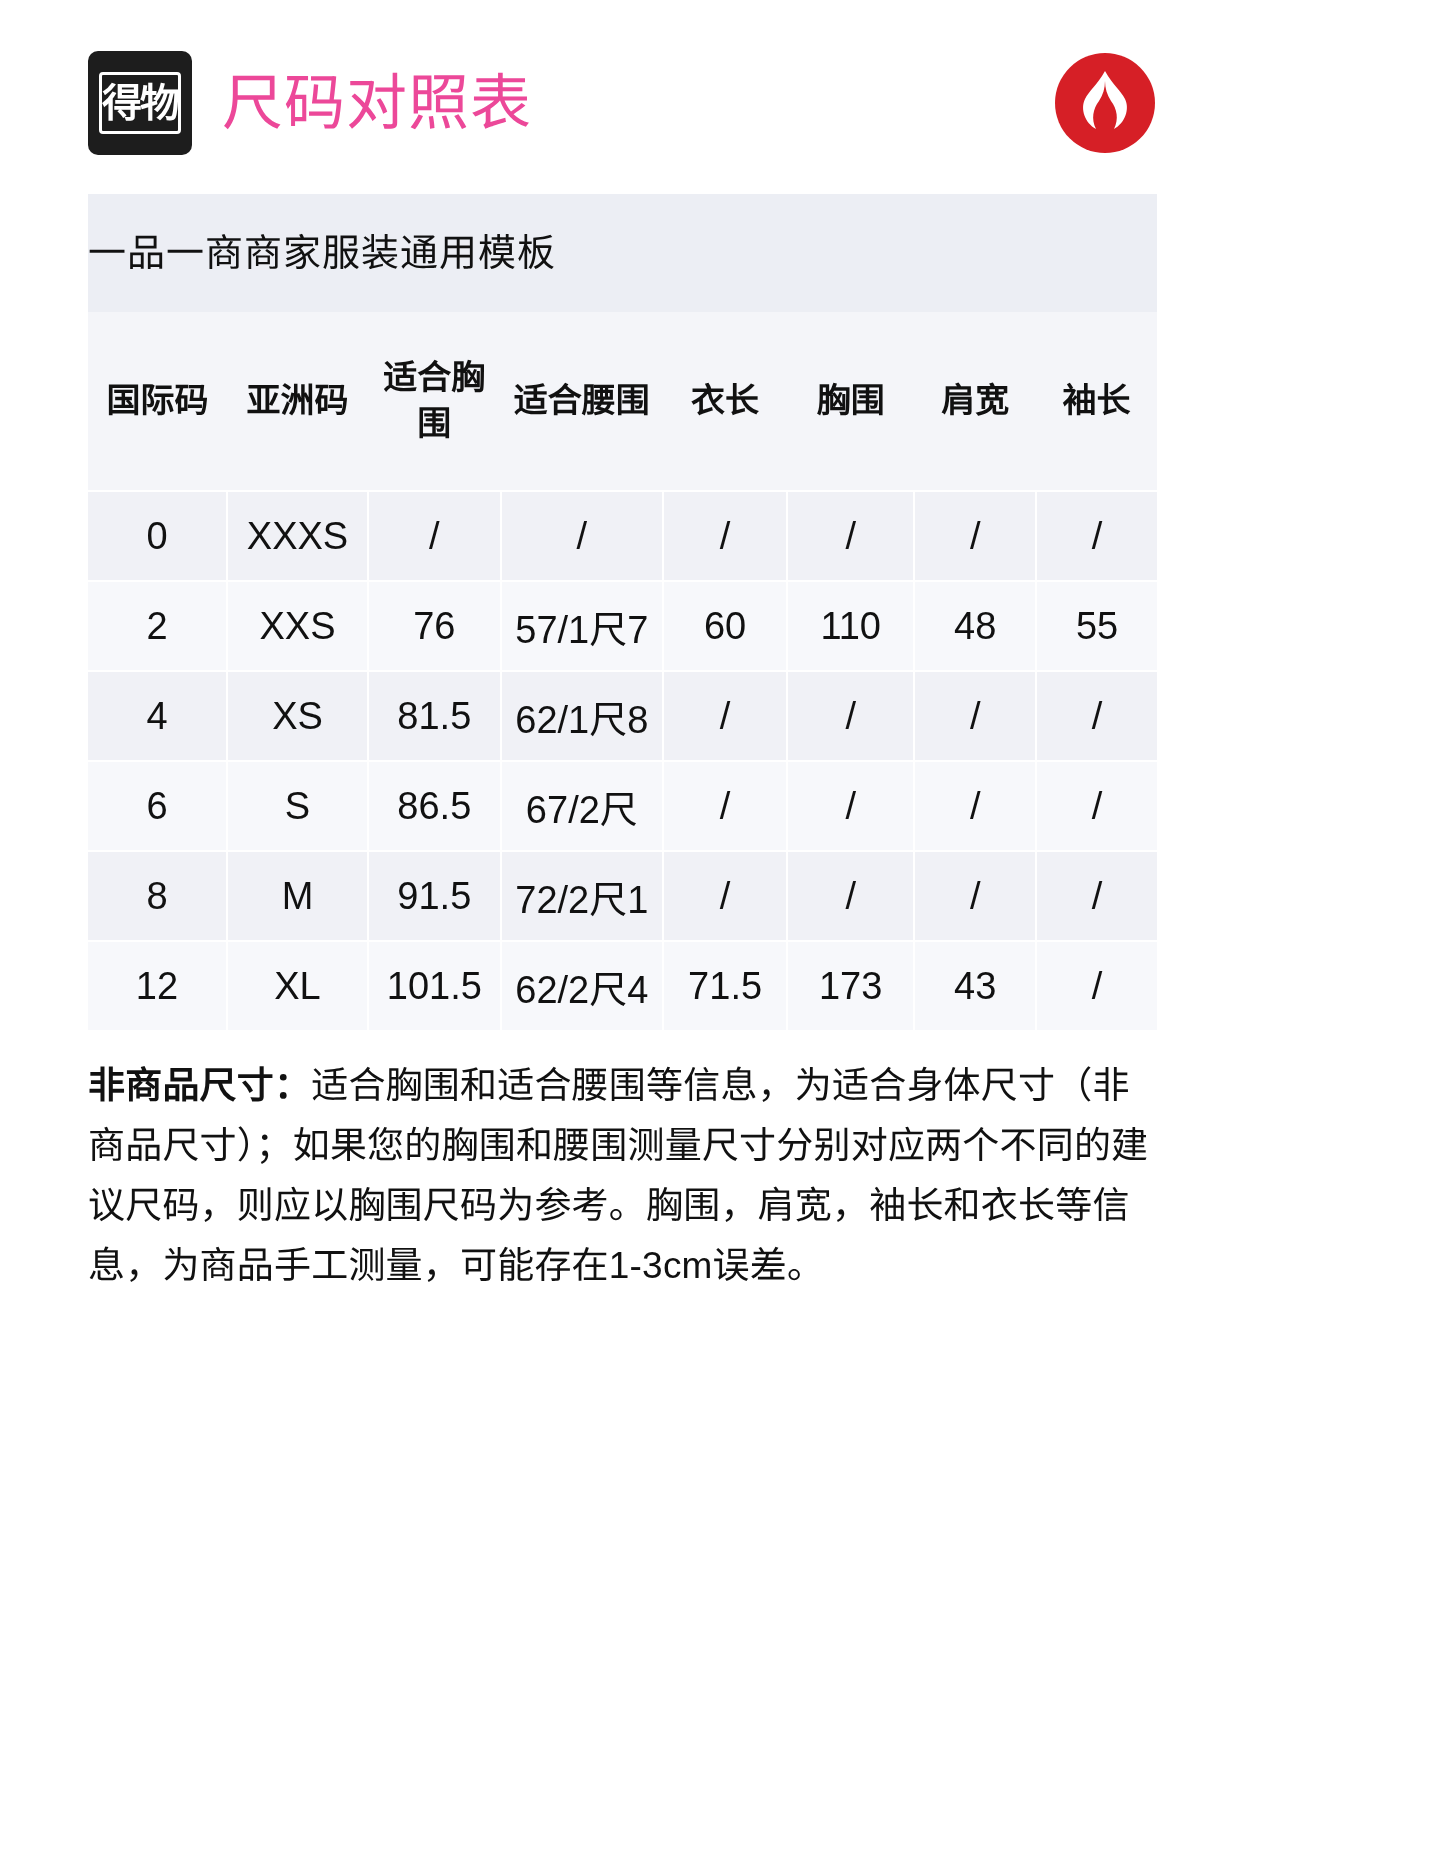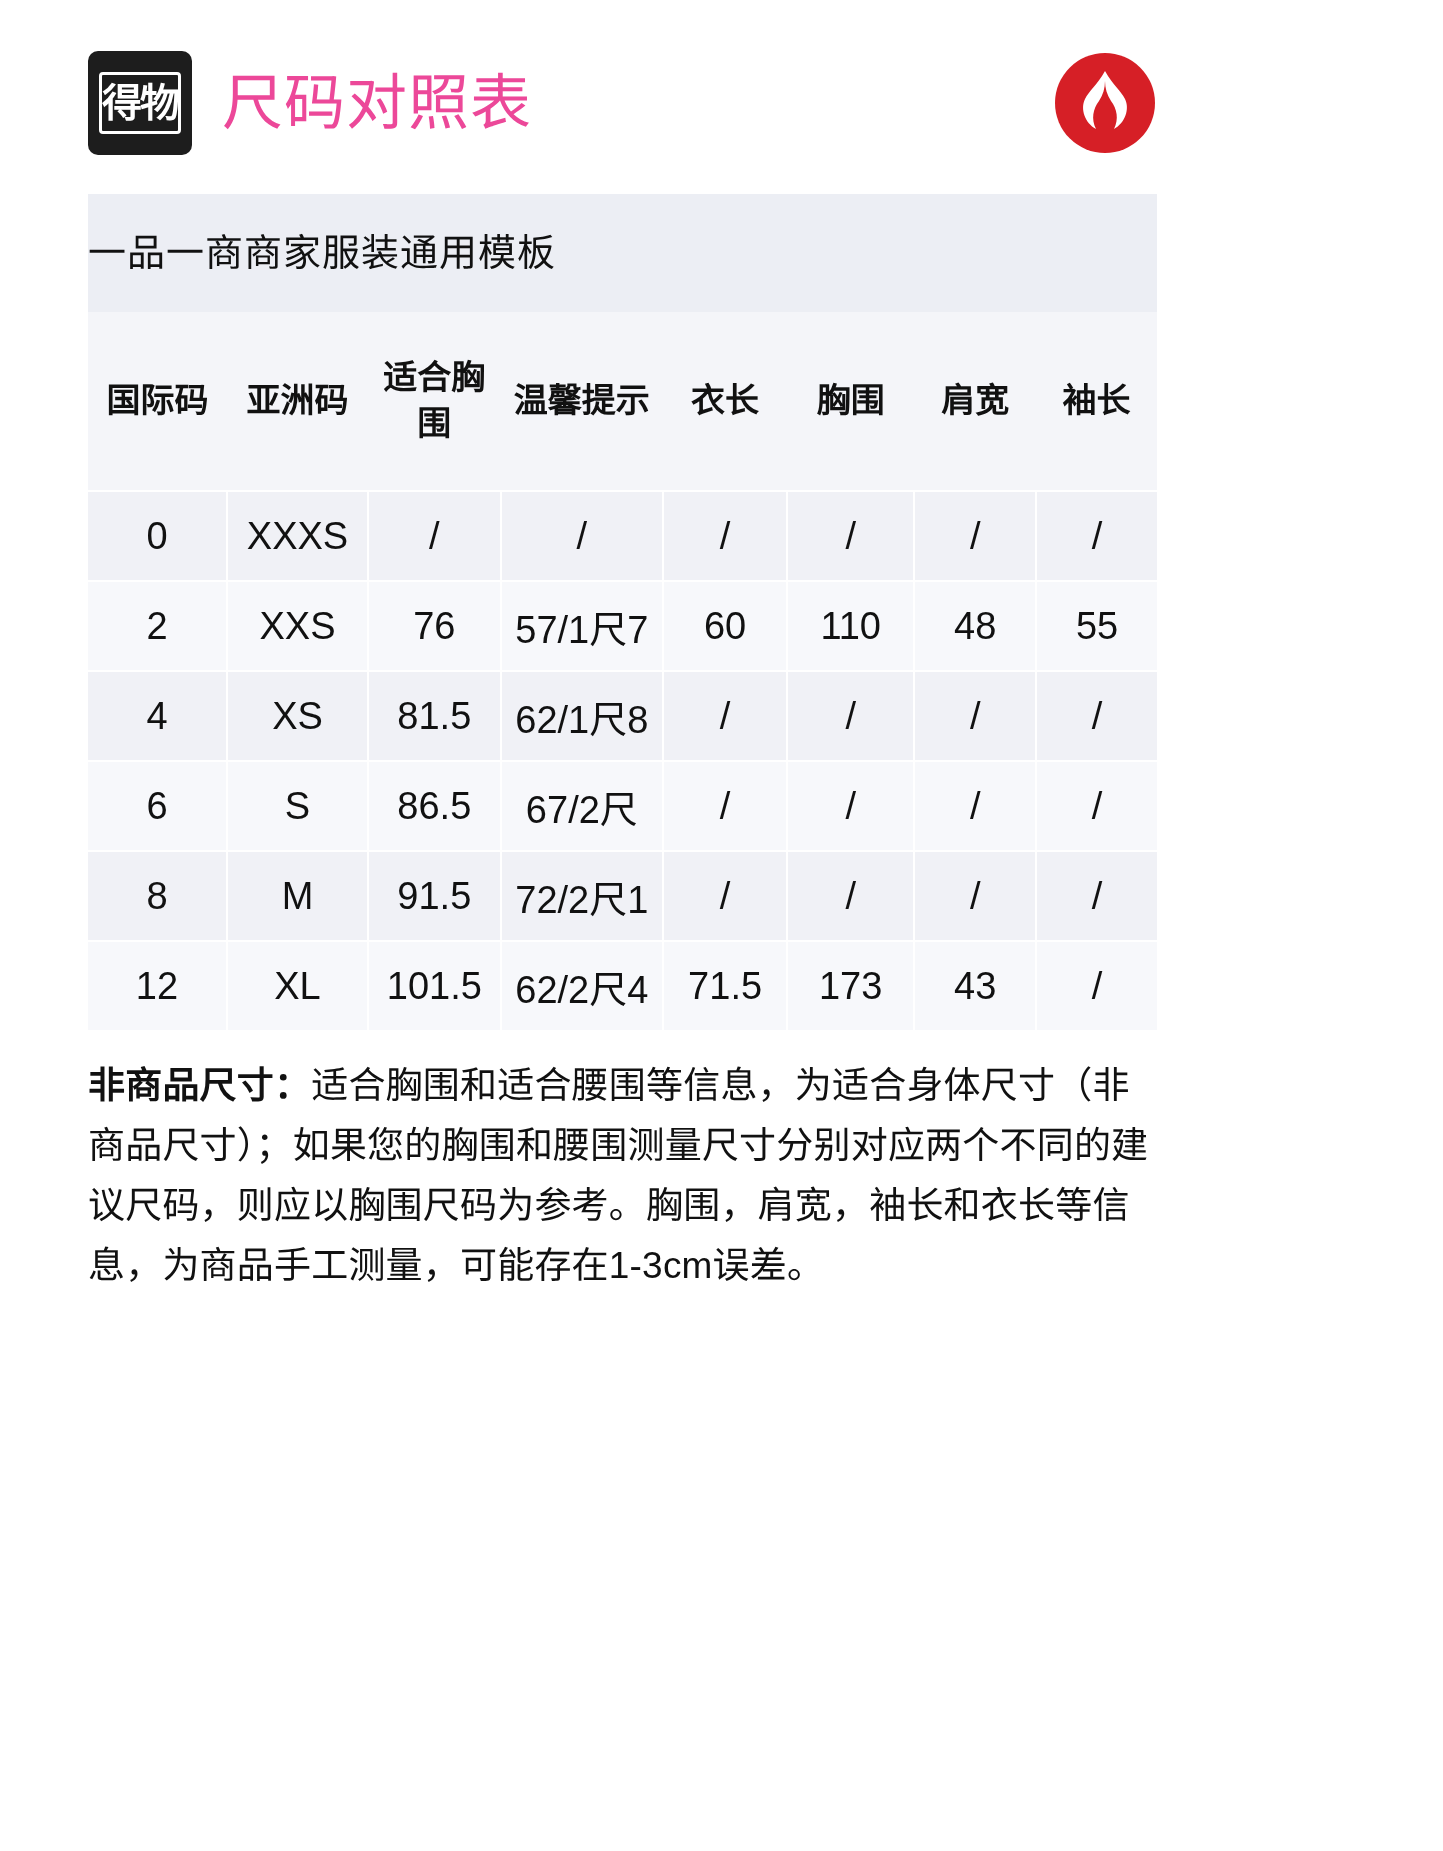--- a/index.html
+++ b/index.html
@@ -172,21 +172,21 @@
         <col class="c4">
           <col class="c5">
           <col class="c6">
           <col class="c7">
       </colgroup>
       <thead>
         <tr>
           <th>国际码</th>
           <th>亚洲码</th>
           <th>适合胸围</th>
-          <th>温馨提示</th>
+          <th>适合腰围</th>
           <th>衣长</th>
           <th>胸围</th>
           <th>肩宽</th>
           <th>袖长</th>
         </tr>
       </thead>
       <tbody>
         <tr>
           <td>0</td>
           <td>XXXS</td>

